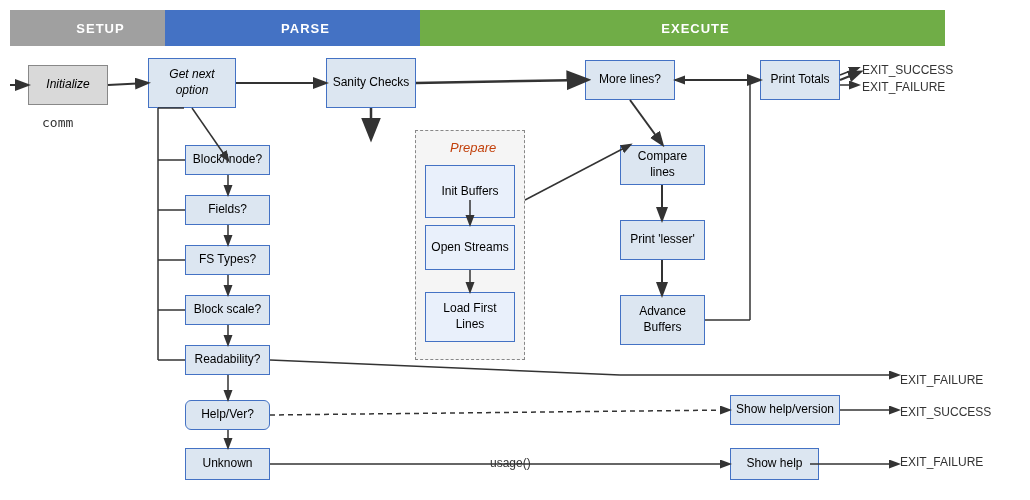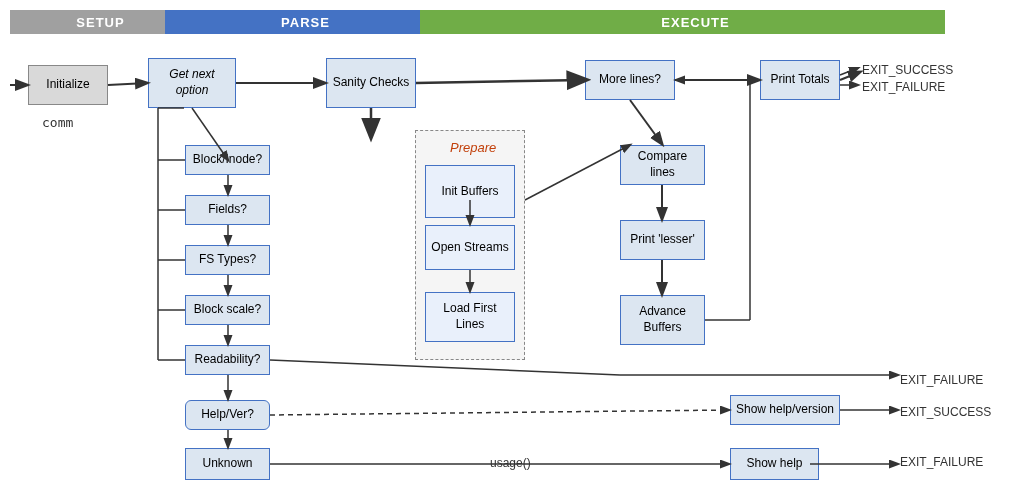--- a/index.html
+++ b/index.html
@@ -10,21 +10,21 @@
       font-family: Arial, sans-serif;
       font-size: 12px;
       position: relative;
       overflow: hidden;
     }
 
     
     .phase-bar {
       position: absolute;
       top: 10px;
-      height: 24px;
+      height: 36px;
       display: flex;
       align-items: center;
       justify-content: center;
       font-size: 13px;
       font-weight: bold;
       color: white;
       letter-spacing: 1px;
       padding-left: 26px;
     }
 
@@ -99,21 +99,21 @@
 <div class="phase-bar phase-setup">
   <span>SETUP</span>
 </div>
 <div class="phase-bar phase-parse">
   <span>PARSE</span>
 </div>
 <div class="phase-bar phase-execute">
   <span>EXECUTE</span>
 </div>
 
-<div class="box box-gray" style="left:28px;top:65px;width:80px;height:40px;">
+<div class="box box-gray" style="left:28px;top:65px;width:80px;height:40px;font-style:italic;">
   <span>Initialize</span>
 </div>
 
 <div class="box" style="left:148px;top:58px;width:88px;height:50px;font-style:italic;">
   <span>Get next option</span>
 </div>
 
 <div class="box" style="left:326px;top:58px;width:90px;height:50px;">
   <span>Sanity Checks</span>
 </div>

